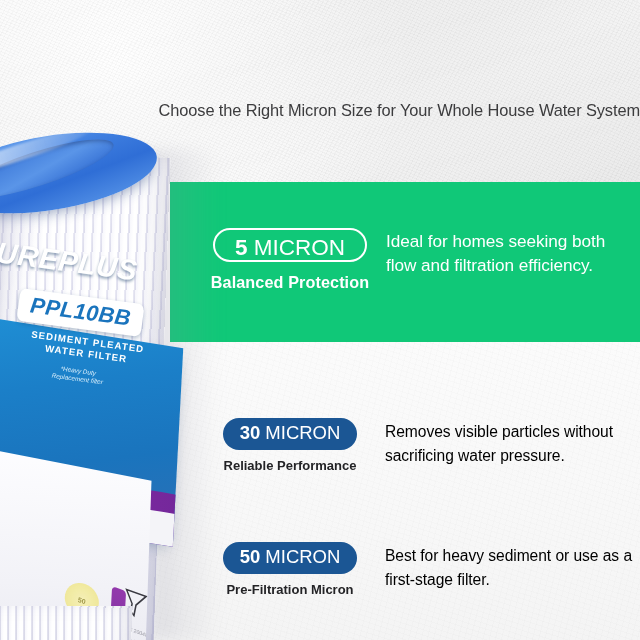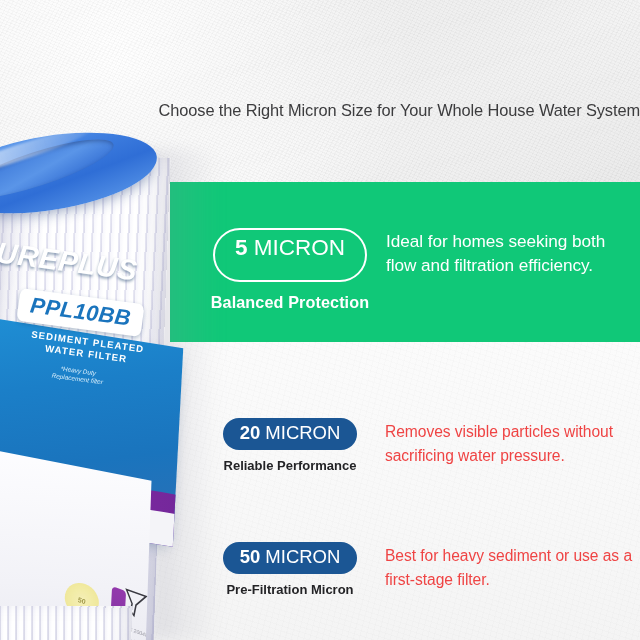--- a/index.html
+++ b/index.html
@@ -246,21 +246,21 @@
 
   
   .row-green{ left:170px; top:182px; width:470px; height:160px; }
   .rg-left{
     position:absolute; left:22px; top:46px; width:196px; text-align:center;
   }
   .pill-outline{
     border:2.4px solid #ffffff;
     color:#ffffff;
     font-size:22.5px;
-    padding:7px 20px 20px;
+    padding:7px 20px 0;
   }
   .rg-sub{
     margin-top:11px;
     color:#ffffff;
     font-size:16.2px;
     font-weight:bold;
     letter-spacing:.1px;
   }
   .rg-right{
     position:absolute; left:216px; top:47px; width:236px;
@@ -280,21 +280,21 @@
   .rw-left{ position:absolute; width:196px; text-align:center; }
   .rw-sub{
     margin-top:8px;
     color:#232326;
     font-size:13px;
     font-weight:bold;
   }
   .rw-right{
     position:absolute;
     width:248px;
-    color:#ef4444;
+    color:#000000;
     font-size:15.6px;
     line-height:24px;
     letter-spacing:-.05px;
   }
 
   .row-20 .rw-left{ left:192px; top:418px; }
   .row-20 .rw-right{ left:385px; top:420px; }
   .row-50 .rw-left{ left:192px; top:542px; }
   .row-50 .rw-right{ left:385px; top:544px; }
 </style>
@@ -362,21 +362,21 @@
         <span class="num">5</span><span class="unit"> MICRON</span>
       </div>
       <div class="rg-sub">Balanced Protection</div>
     </div>
     <div class="rg-right">Ideal for homes seeking both flow and filtration efficiency.</div>
   </div>
 
   <div class="row-20">
     <div class="rw-left">
       <div class="pill pill-solid">
-        <span class="num">20</span><span class="unit"> MICRON</span>
+        <span class="num">30</span><span class="unit"> MICRON</span>
       </div>
       <div class="rw-sub">Reliable Performance</div>
     </div>
     <div class="rw-right">Removes visible particles without sacrificing water pressure.</div>
   </div>
 
   <div class="row-50">
     <div class="rw-left">
       <div class="pill pill-solid">
         <span class="num">50</span><span class="unit"> MICRON</span>

